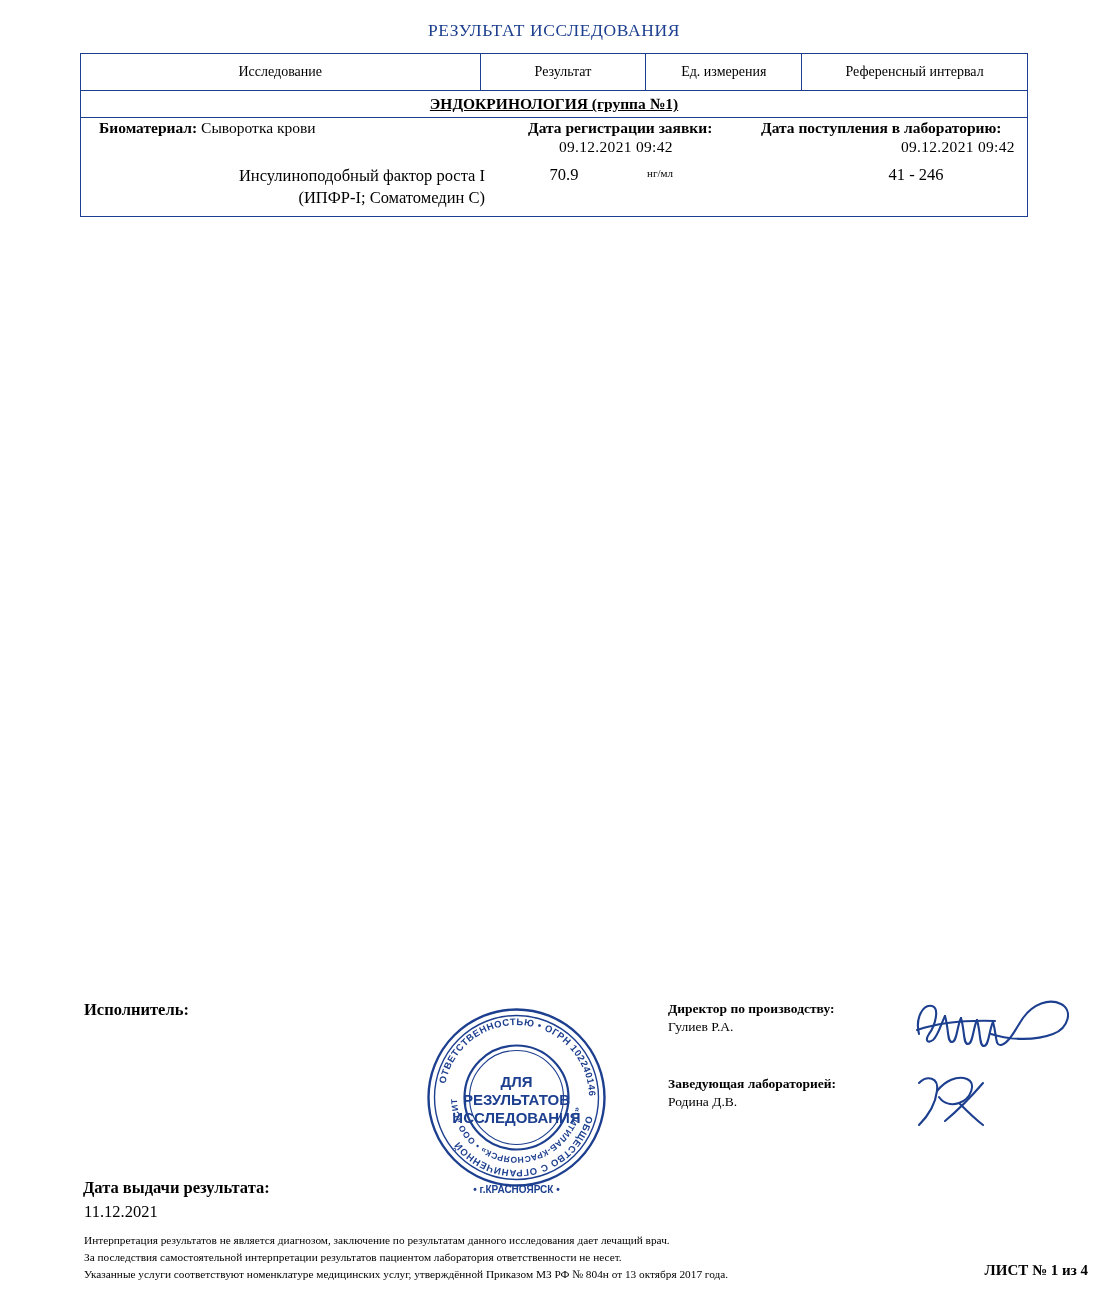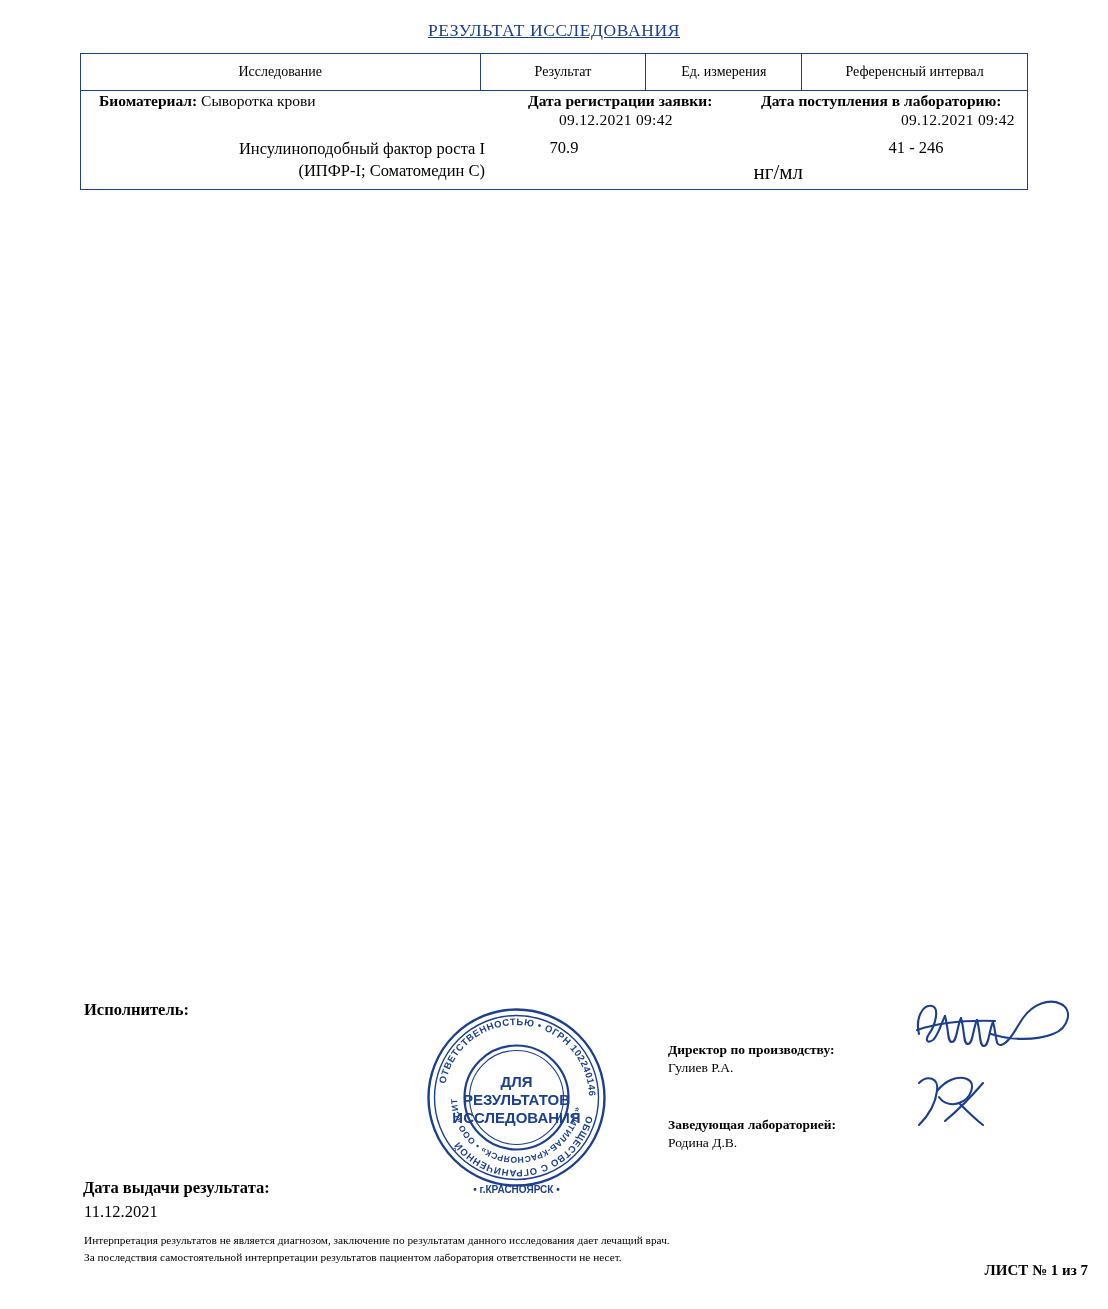--- a/index.html
+++ b/index.html
@@ -23,21 +23,20 @@
   
   .doc-title {
     position: absolute;
     top: 20px;
     left: 0;
     width: 1108px;
     text-align: center;
     font-size: 17.5px;
     letter-spacing: 0.6px;
     color: #1d3f8f;
-    text-decoration: underline;
   }
 
   
   .res-table {
     position: absolute;
     top: 53px;
     left: 80px;
     width: 948px;
     border: 1.6px solid #1d3f8f;
     border-collapse: collapse;
@@ -135,24 +134,23 @@
     position: absolute;
     left: 400px;
     width: 166px;
     text-align: center;
     top: 1px;
   }
   .r-units {
     position: absolute;
     left: 566px;
     width: 156px;
-    text-align: right;
+    text-align: left;
     top: 3px;
-    font-size: 21px;
-    margin-top: 20px;
+    font-size: 11px;
   }
   .r-ref {
     position: absolute;
     left: 722px;
     width: 226px;
     text-align: center;
     top: 1px;
   }
 
   
@@ -165,21 +163,21 @@
   }
 
   .sig-block {
     position: absolute;
     left: 668px;
     font-size: 13.5px;
     line-height: 1.35;
   }
   .sig-block.one { top: 1000px; }
   .sig-block.two { top: 1075px; }
-  .sig-title { font-weight: bold; margin-top: 41px; }
+  .sig-title { font-weight: bold; }
   .sig-name { font-weight: normal; }
 
   .issue-label {
     position: absolute;
     left: 83px;
     top: 1178px;
     font-weight: bold;
     font-size: 16.5px;
   }
   .issue-date {
@@ -231,20 +229,25 @@
   <table class="res-table">
     <thead>
       <tr>
         <th class="hdr-cell col-1">Исследование</th>
         <th class="hdr-cell col-2">Результат</th>
         <th class="hdr-cell col-3">Ед. измерения</th>
         <th class="hdr-cell col-4">Референсный интервал</th>
       </tr>
     </thead>
     <tbody>
+      <tr class="group-row">
+        <td colspan="4">
+          <span class="group-label">ЭНДОКРИНОЛОГИЯ (группа №1)</span>
+        </td>
+      </tr>
       <tr class="meta-row">
         <td colspan="4">
           <div class="meta-wrap">
             <div class="meta-biomat">
               <b>Биоматериал:</b>
               <span>Сыворотка крови</span>
             </div>
             <div class="meta-reg-label">Дата регистрации заявки:</div>
             <div class="meta-reg-value mono-sp">09.12.2021   09:42</div>
             <div class="meta-lab-label">Дата поступления в лабораторию:</div>
@@ -336,17 +339,18 @@
       </g>
     </svg>
   </div>
 
   <div class="issue-label">Дата выдачи результата:</div>
   <div class="issue-date">11.12.2021</div>
 
   <div class="footer-notes">
     <div>Интерпретация результатов не является диагнозом, заключение по результатам данного исследования дает лечащий врач.</div>
     <div>За последствия самостоятельной интерпретации результатов пациентом лаборатория ответственности не несет.</div>
+    <div>Указанные услуги соответствуют номенклатуре медицинских услуг, утверждённой Приказом МЗ РФ № 804н от 13 октября 2017 года.</div>
   </div>
 
-  <div class="sheet-label">ЛИСТ № 1 из 7</div>
+  <div class="sheet-label">ЛИСТ № 1 из 4</div>
 
 </div>
 
 </body></html>

